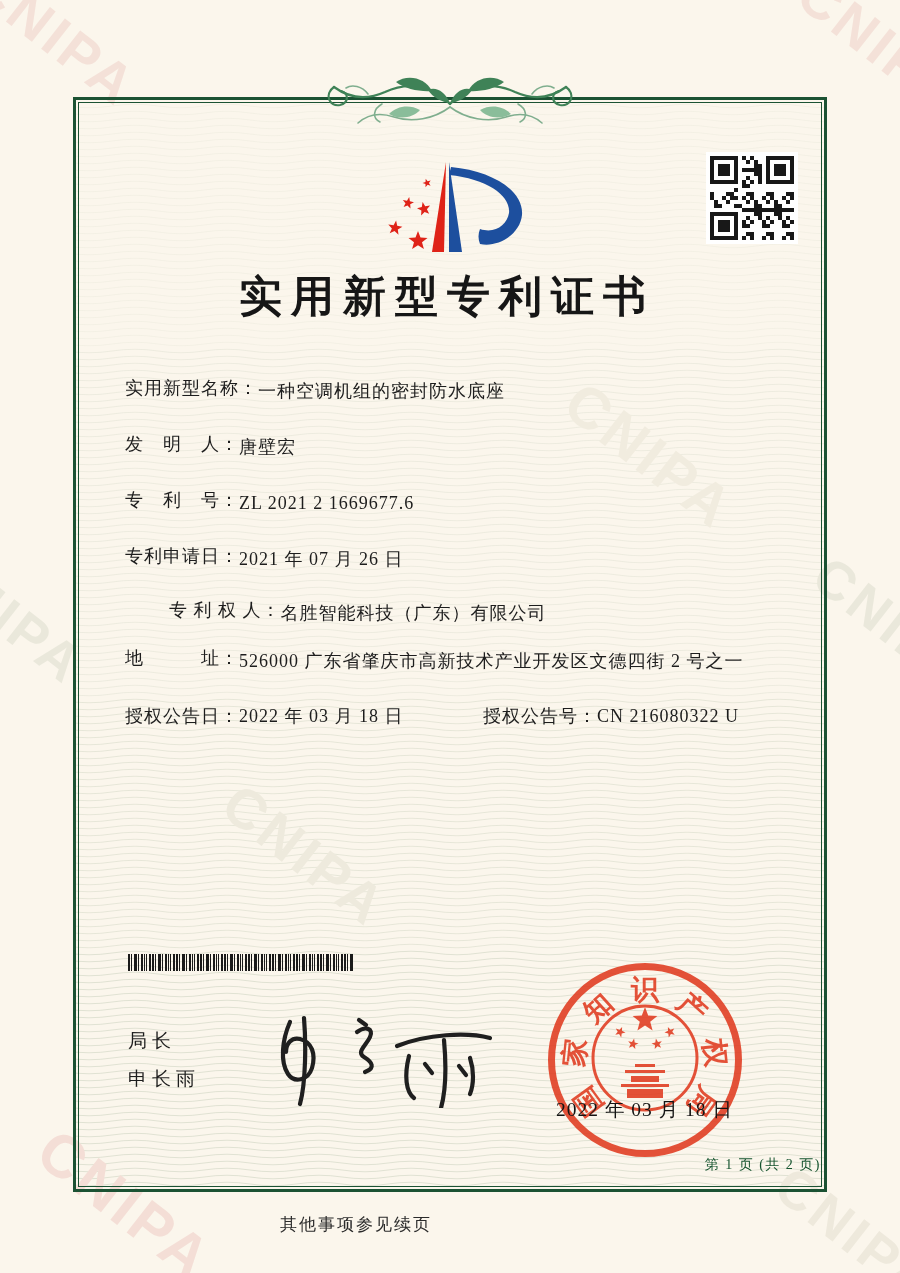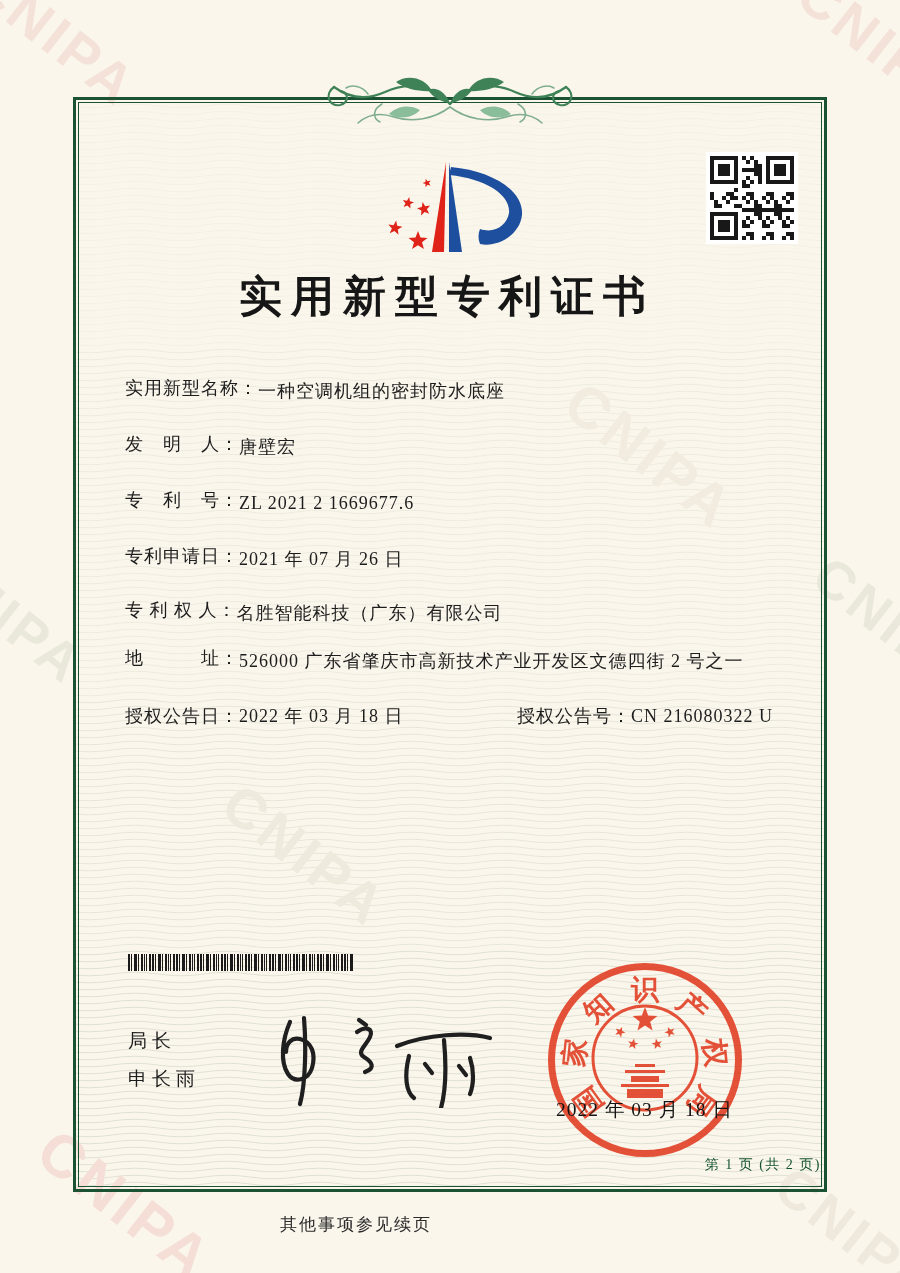--- a/index.html
+++ b/index.html
@@ -33,21 +33,21 @@
   .qr-panel{position:absolute;left:706px;top:152px;width:92px;height:92px;background:#fff;
             display:flex;align-items:center;justify-content:center;}
   .doc-title{position:absolute;left:73px;top:268px;width:748px;text-align:center;
              font-size:43px;font-weight:700;letter-spacing:9px;color:#161616;}
 
   .field-row{position:absolute;left:125px;font-size:18px;color:#1d1d1d;letter-spacing:1px;}
   .field-label{display:inline-block;vertical-align:top;}
   .field-value{display:inline-block;vertical-align:top;max-width:548px;line-height:31px;}
   .grant-row{position:absolute;left:125px;top:704px;font-size:18px;color:#1d1d1d;letter-spacing:1px;}
   .grant-pair{display:inline-block;}
-  .grant-pair + .grant-pair{margin-left:108px;}
+  .grant-pair + .grant-pair{margin-left:74px;}
 
   .paras{position:absolute;left:125px;top:742px;width:650px;font-size:17.5px;
          line-height:26.5px;color:#242424;}
   .paras p{margin:0;text-indent:2em;}
 
   .barcode{position:absolute;left:128px;top:954px;width:229px;height:17px;}
 
   .sig-title{position:absolute;left:128px;top:1028px;font-size:19px;letter-spacing:5px;color:#1d1d1d;}
   .sig-name{position:absolute;left:128px;top:1066px;font-size:19px;letter-spacing:5px;color:#1d1d1d;}
   .sig-script{position:absolute;left:262px;top:1012px;width:238px;height:96px;}
@@ -485,21 +485,21 @@
     </div>
     <div class="field-row" style="top:432px;">
       <span class="field-label">发　明　人：</span><span class="field-value">唐壁宏</span>
     </div>
     <div class="field-row" style="top:488px;">
       <span class="field-label">专　利　号：</span><span class="field-value">ZL 2021 2 1669677.6</span>
     </div>
     <div class="field-row" style="top:544px;">
       <span class="field-label">专利申请日：</span><span class="field-value">2021 年 07 月 26 日</span>
     </div>
-    <div class="field-row" style="top:598px;">
+    <div class="field-row" style="top:598px;margin-left:44px;">
       <span class="field-label">专 利 权 人：</span><span class="field-value">名胜智能科技（广东）有限公司</span>
     </div>
     <div class="field-row" style="top:646px;">
       <span class="field-label">地　　　址：</span><span class="field-value">526000 广东省肇庆市高新技术产业开发区文德四街 2 号之一</span>
     </div>
 
     <div class="grant-row">
       <span class="grant-pair">
         <span>授权公告日：</span><span>2022 年 03 月 18 日</span>
       </span>

